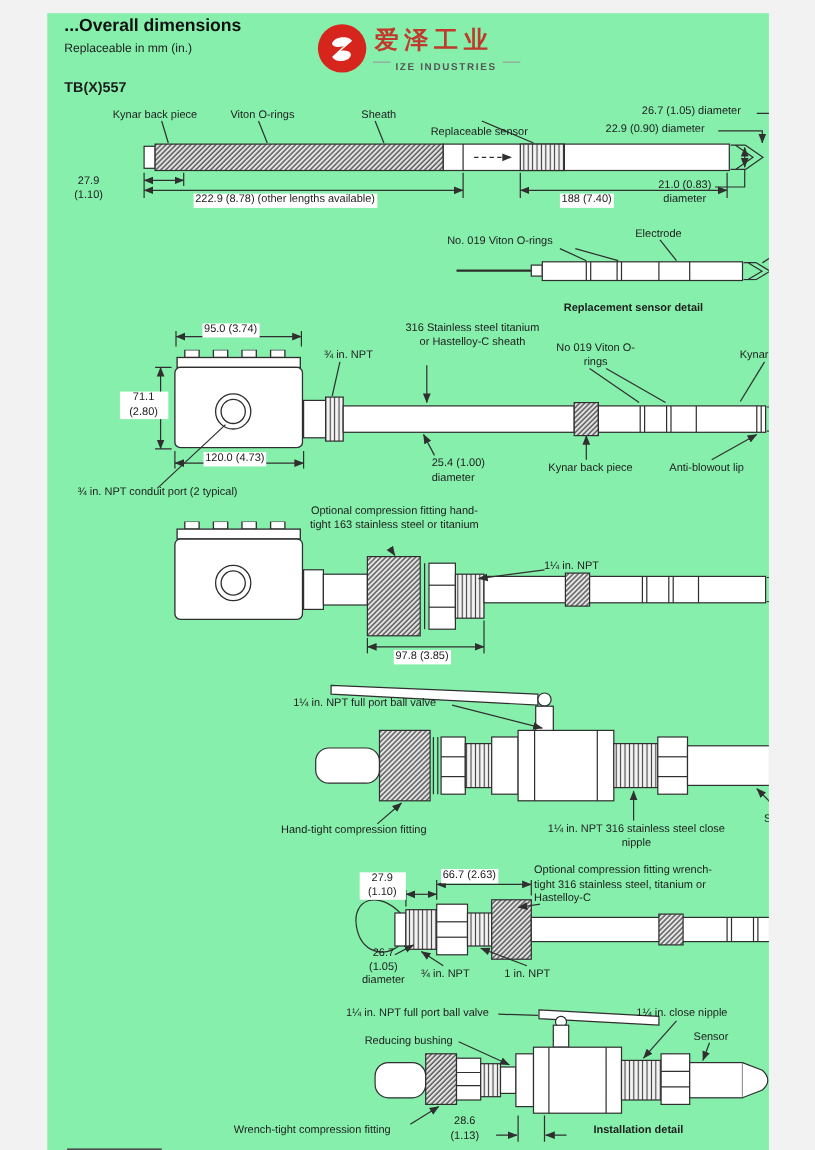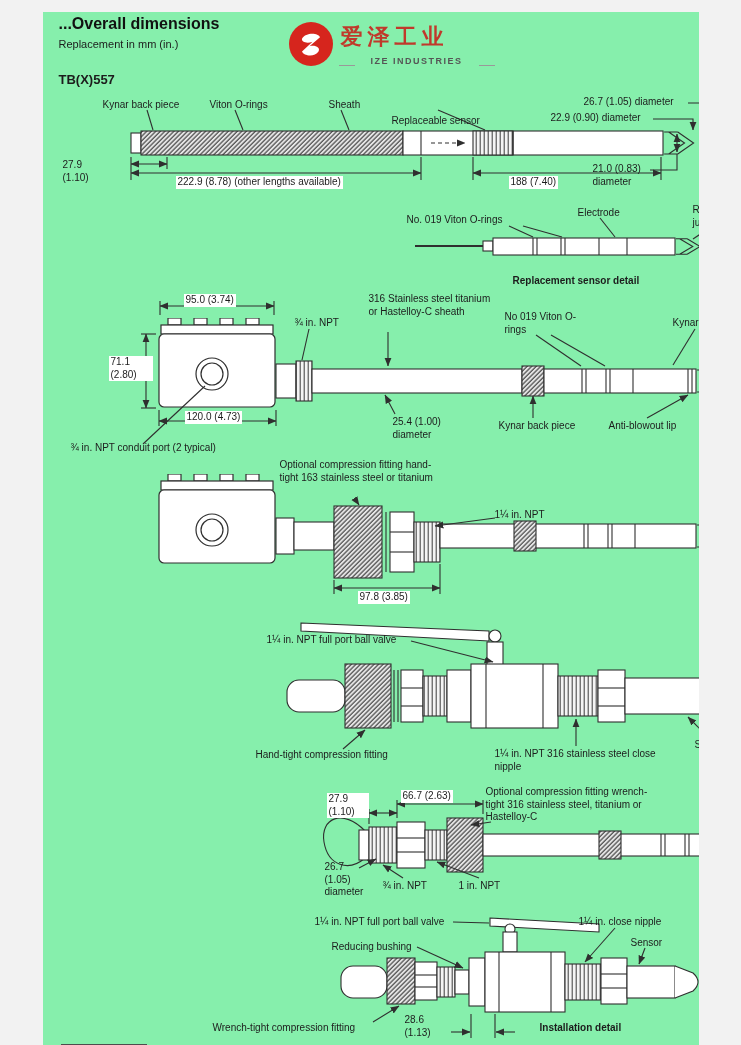--- a/index.html
+++ b/index.html
@@ -7,48 +7,48 @@
     position:relative;width:656px;height:1045px;margin:12px auto;
     background:#86efac;overflow:hidden;
     font-family:"Liberation Sans",sans-serif;color:#1c1c1c;
   }
   svg.draw{position:absolute;left:0;top:0;z-index:1;}
   .lbl{
     position:absolute;z-index:2;
     font:10px/1.25 "Liberation Sans",sans-serif;color:#1c1c1c;white-space:nowrap;
   }
   .wrap{white-space:normal;}
-  .ctr{text-align:left;}
+  .ctr{text-align:center;}
   .bold{font-weight:bold;}
   .bg{background:#fff;padding:0 2px;}
   .title{position:absolute;left:16px;top:3px;z-index:2;font-size:16px;font-weight:bold;color:#111;}
   .subtitle{position:absolute;left:16px;top:26px;z-index:2;font-size:11px;}
   .model{position:absolute;left:16px;top:60px;z-index:2;font-size:13px;font-weight:bold;}
   .logo-circle{
     position:absolute;left:246px;top:10px;z-index:2;width:44px;height:44px;border-radius:50%;
     background:#d6251d;display:flex;align-items:center;justify-content:center;
   }
   .logo-cn{
     position:absolute;left:298px;top:10px;z-index:2;font-size:22px;font-weight:bold;
     color:#c0392b;letter-spacing:5px;
   }
   .logo-en{
-    position:absolute;left:296px;top:44px;z-index:2;display:flex;align-items:flex-end;gap:16px;
+    position:absolute;left:296px;top:44px;z-index:2;display:flex;align-items:flex-start;gap:5px;
     font-size:9px;letter-spacing:1.5px;color:#555;font-weight:bold;
   }
   .logo-en .rule{display:inline-block;width:16px;height:1px;background:#999;}
   .footer-bar{position:absolute;left:18px;top:1032px;width:86px;height:13px;background:#4d4d4d;z-index:2;}
 </style>
 </head>
 <body>
 
 <div class="page">
 
   <div class="title">...Overall dimensions</div>
-  <div class="subtitle">Replacement in mm (in.)</div>
+  <div class="subtitle">Replaceable in mm (in.)</div>
   <div class="model">TB(X)557</div>
 
   <div class="logo-circle">
     <svg width="30" height="30" viewBox="0 0 40 40">
       <path d="M8,13 C13,4 30,5 32,11 L18,23 C26,21 33,25 30,30 C25,38 10,36 8,30 L22,17 C14,20 7,17 8,13 Z" fill="#ffffff"></path>
     </svg>
   </div>
   <div class="logo-cn">爱泽工业</div>
   <div class="logo-en">
     <span class="rule"></span>

